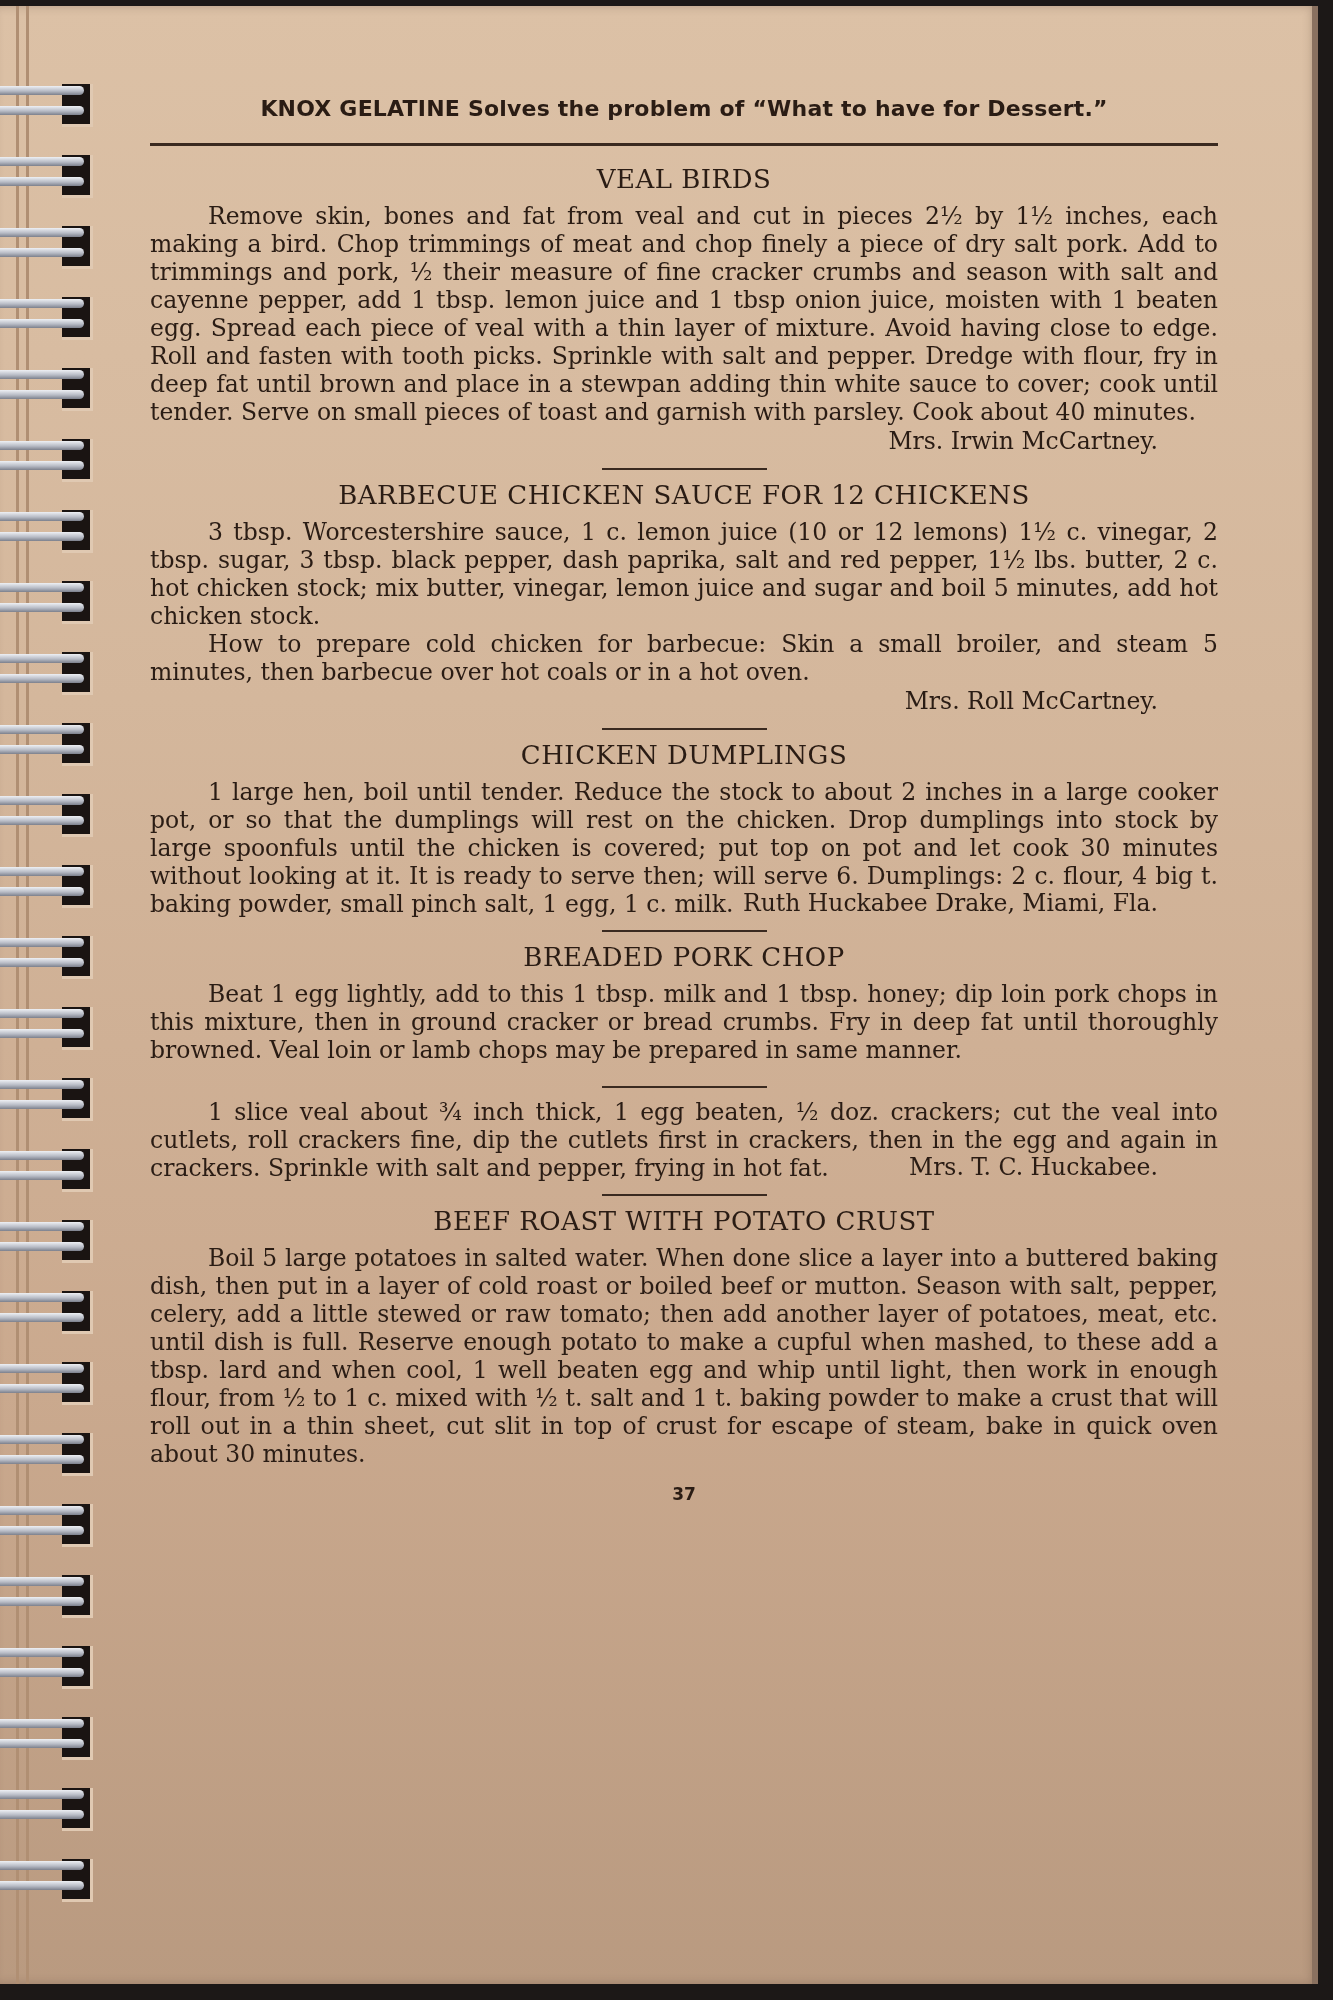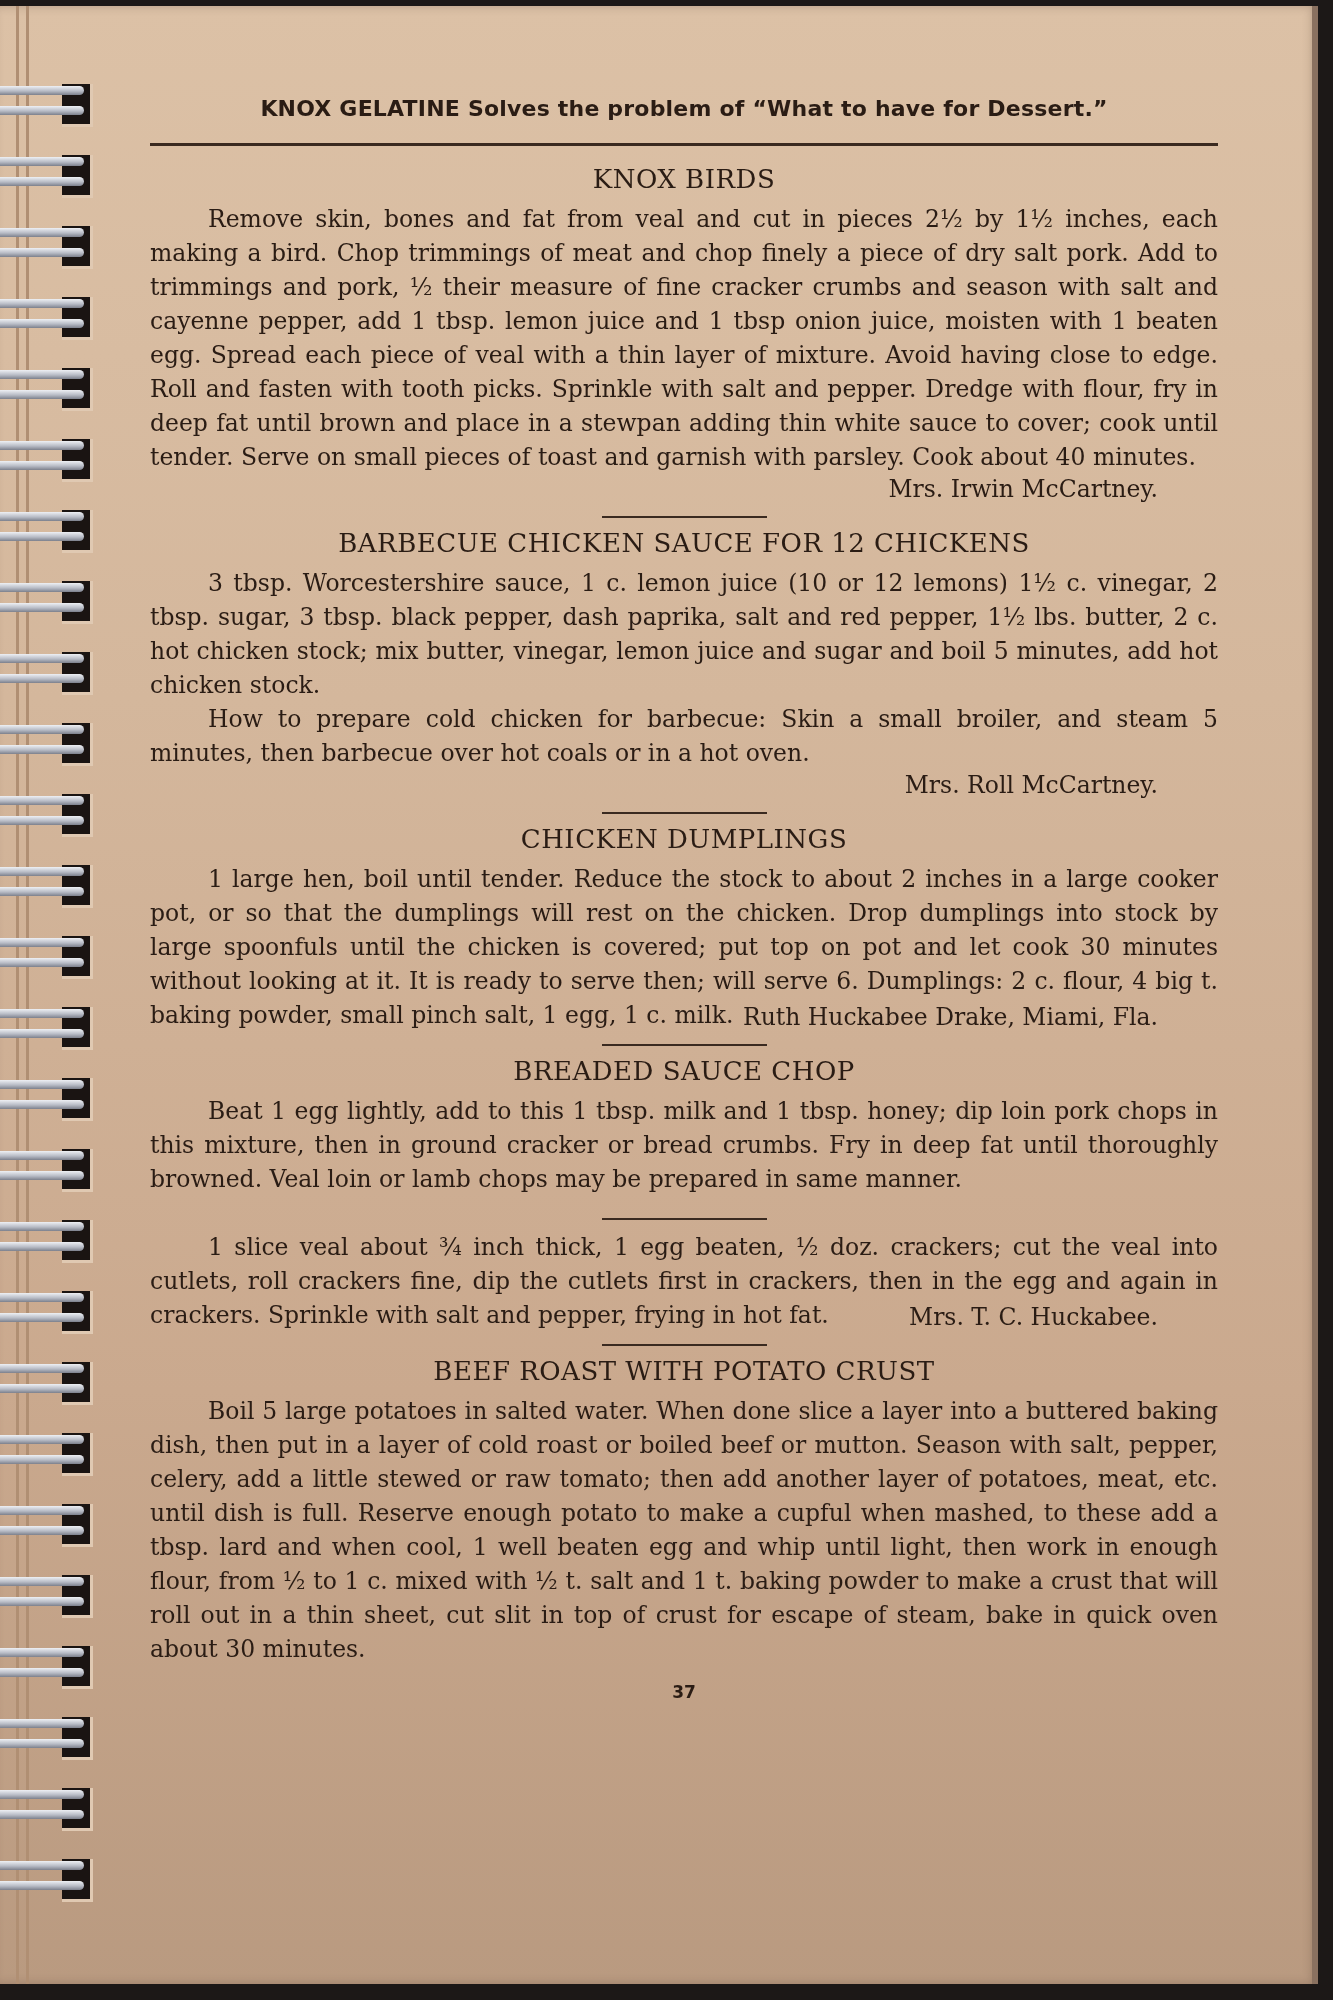--- a/index.html
+++ b/index.html
@@ -44,21 +44,21 @@
     font-weight: bold; font-size: 22px; text-align: center;
     letter-spacing: 0.2px; padding-bottom: 22px;
     border-bottom: 3px solid #3a2a20; margin-bottom: 18px;
   }
   .recipe { margin: 0; }
   .recipe-title {
     text-align: center; font-size: 26px; letter-spacing: 0.5px;
     margin: 6px 0 8px 0; font-weight: normal;
   }
   .recipe-body {
-    font-size: 23.5px; line-height: 34px; text-align: justify;
+    font-size: 23.5px; line-height: 28px; text-align: justify;
     text-indent: 58px; margin: 0;
   }
   .attribution {
     text-align: right; font-size: 23.5px; line-height: 30px;
     padding-right: 60px; margin: 0;
   }
   .attribution.inline-right { margin-top: -30px; }
   .divider {
     width: 165px; height: 2px; background: #3a2a20; margin: 12px auto 10px auto;
   }
@@ -204,21 +204,21 @@
         <div class="wire w1"></div>
         <div class="wire w2"></div>
       </div>
     </div>
   <div class="page-edge"></div>
 
   <div class="content">
     <div class="running-head">KNOX GELATINE Solves the problem of “What to have for Dessert.”</div>
 
     <section class="recipe">
-      <h2 class="recipe-title">KNOX BIRDS</h2>
+      <h2 class="recipe-title">VEAL BIRDS</h2>
       <p class="recipe-body">Remove skin, bones and fat from veal and cut in pieces 2½ by 1½ inches, each making a bird. Chop trimmings of meat and chop finely a piece of dry salt pork. Add to trimmings and pork, ½ their measure of fine cracker crumbs and season with salt and cayenne pepper, add 1 tbsp. lemon juice and 1 tbsp onion juice, moisten with 1 beaten egg. Spread each piece of veal with a thin layer of mixture. Avoid having close to edge. Roll and fasten with tooth picks. Sprinkle with salt and pepper. Dredge with flour, fry in deep fat until brown and place in a stewpan adding thin white sauce to cover; cook until tender. Serve on small pieces of toast and garnish with parsley. Cook about 40 minutes.</p>
       <p class="attribution">Mrs. Irwin McCartney.</p>
     </section>
     <div class="divider"></div>
 
     <section class="recipe">
       <h2 class="recipe-title">BARBECUE CHICKEN SAUCE FOR 12 CHICKENS</h2>
       <p class="recipe-body">3 tbsp. Worcestershire sauce, 1 c. lemon juice (10 or 12 lemons) 1½ c. vinegar, 2 tbsp. sugar, 3 tbsp. black pepper, dash paprika, salt and red pepper, 1½ lbs. butter, 2 c. hot chicken stock; mix butter, vinegar, lemon juice and sugar and boil 5 minutes, add hot chicken stock.</p>
       <p class="recipe-body">How to prepare cold chicken for barbecue: Skin a small broiler, and steam 5 minutes, then barbecue over hot coals or in a hot oven.</p>
       <p class="attribution">Mrs. Roll McCartney.</p>
@@ -226,21 +226,21 @@
     <div class="divider"></div>
 
     <section class="recipe">
       <h2 class="recipe-title">CHICKEN DUMPLINGS</h2>
       <p class="recipe-body">1 large hen, boil until tender. Reduce the stock to about 2 inches in a large cooker pot, or so that the dumplings will rest on the chicken. Drop dumplings into stock by large spoonfuls until the chicken is covered; put top on pot and let cook 30 minutes without looking at it. It is ready to serve then; will serve 6. Dumplings: 2 c. flour, 4 big t. baking powder, small pinch salt, 1 egg, 1 c. milk.</p>
       <p class="attribution inline-right">Ruth Huckabee Drake, Miami, Fla.</p>
     </section>
     <div class="divider"></div>
 
     <section class="recipe">
-      <h2 class="recipe-title">BREADED SAUCE CHOP</h2>
+      <h2 class="recipe-title">BREADED PORK CHOP</h2>
       <p class="recipe-body">Beat 1 egg lightly, add to this 1 tbsp. milk and 1 tbsp. honey; dip loin pork chops in this mixture, then in ground cracker or bread crumbs. Fry in deep fat until thoroughly browned. Veal loin or lamb chops may be prepared in same manner.</p>
     </section>
     <div class="divider" style="margin-top:22px"></div>
 
     <section class="recipe">
       <p class="recipe-body">1 slice veal about ¾ inch thick, 1 egg beaten, ½ doz. crackers; cut the veal into cutlets, roll crackers fine, dip the cutlets first in crackers, then in the egg and again in crackers. Sprinkle with salt and pepper, frying in hot fat.</p>
       <p class="attribution inline-right">Mrs. T. C. Huckabee.</p>
     </section>
     <div class="divider"></div>
 

